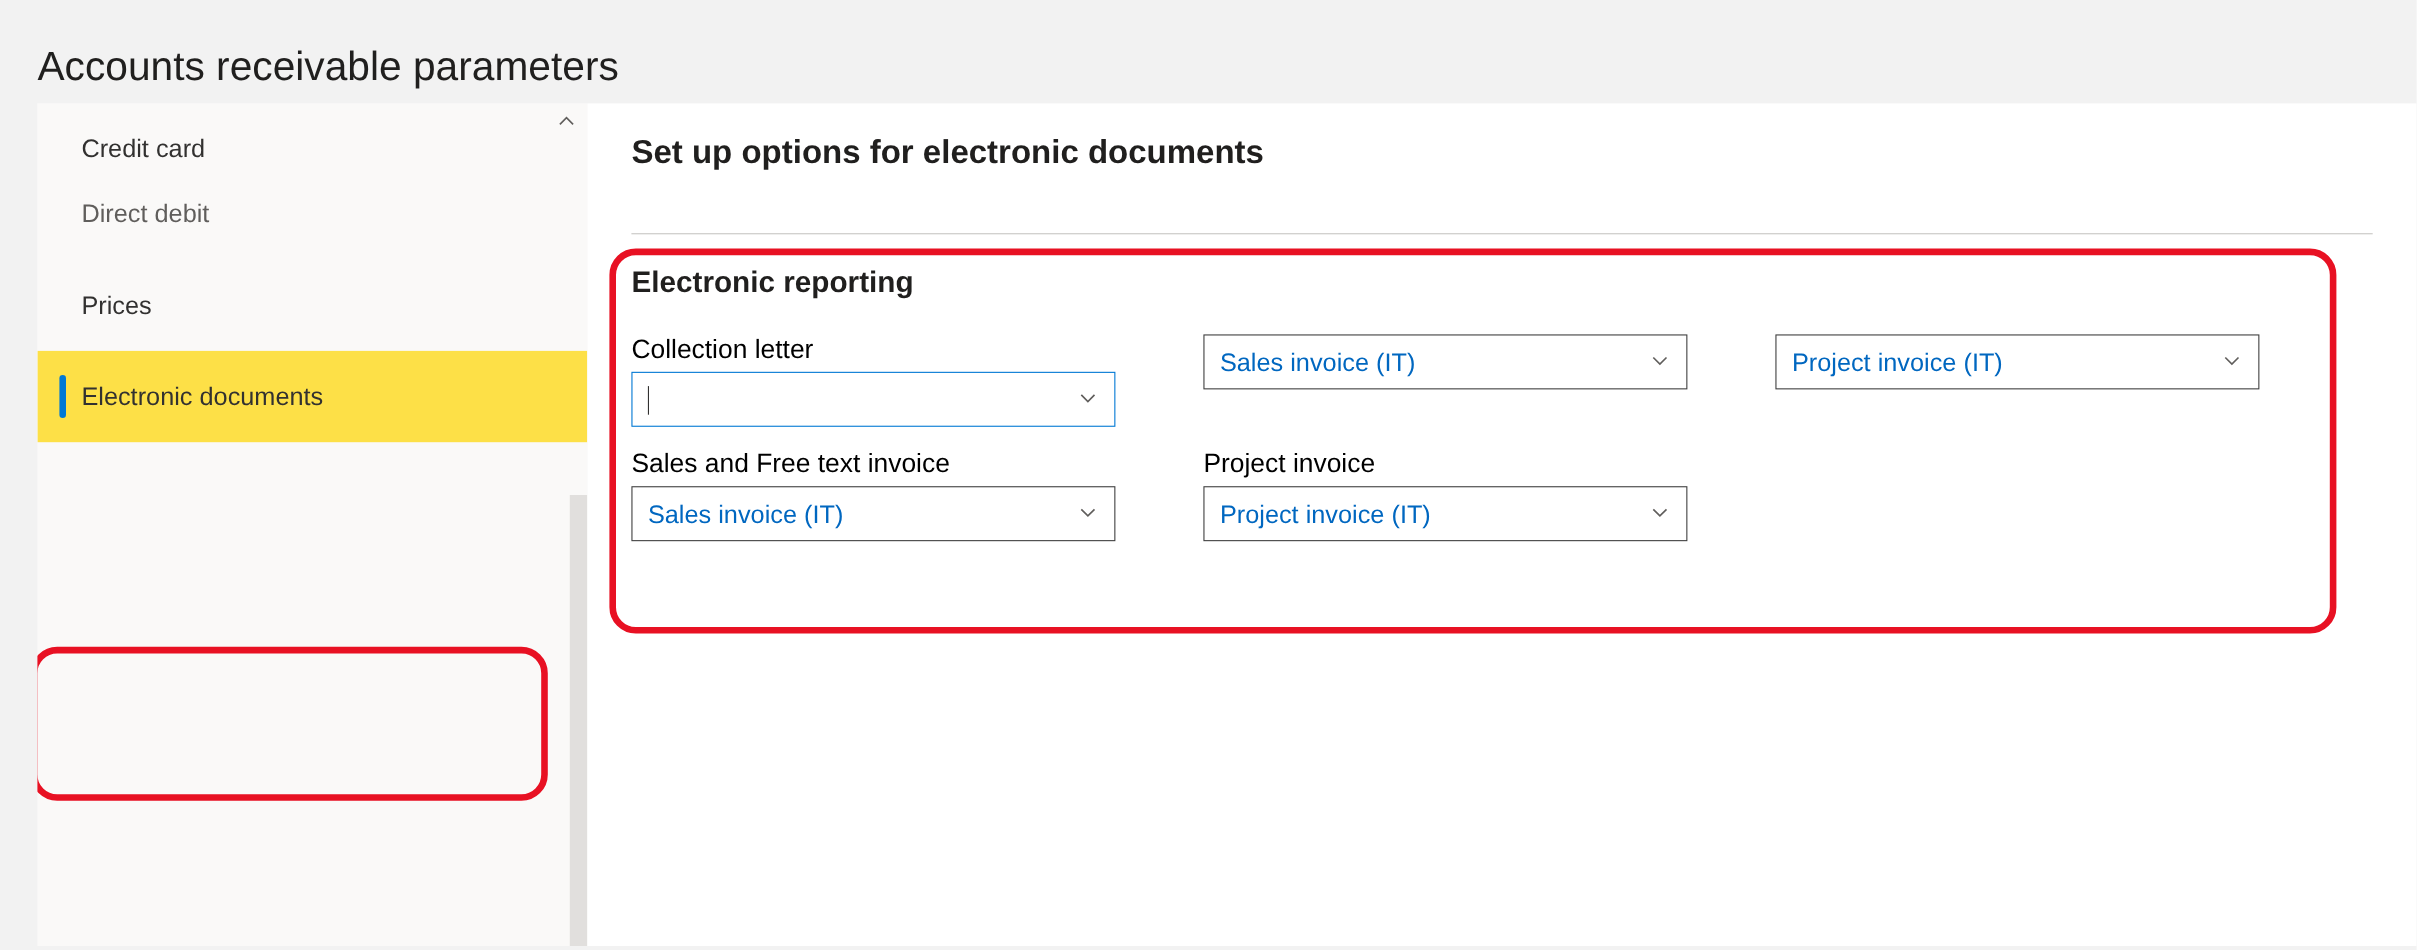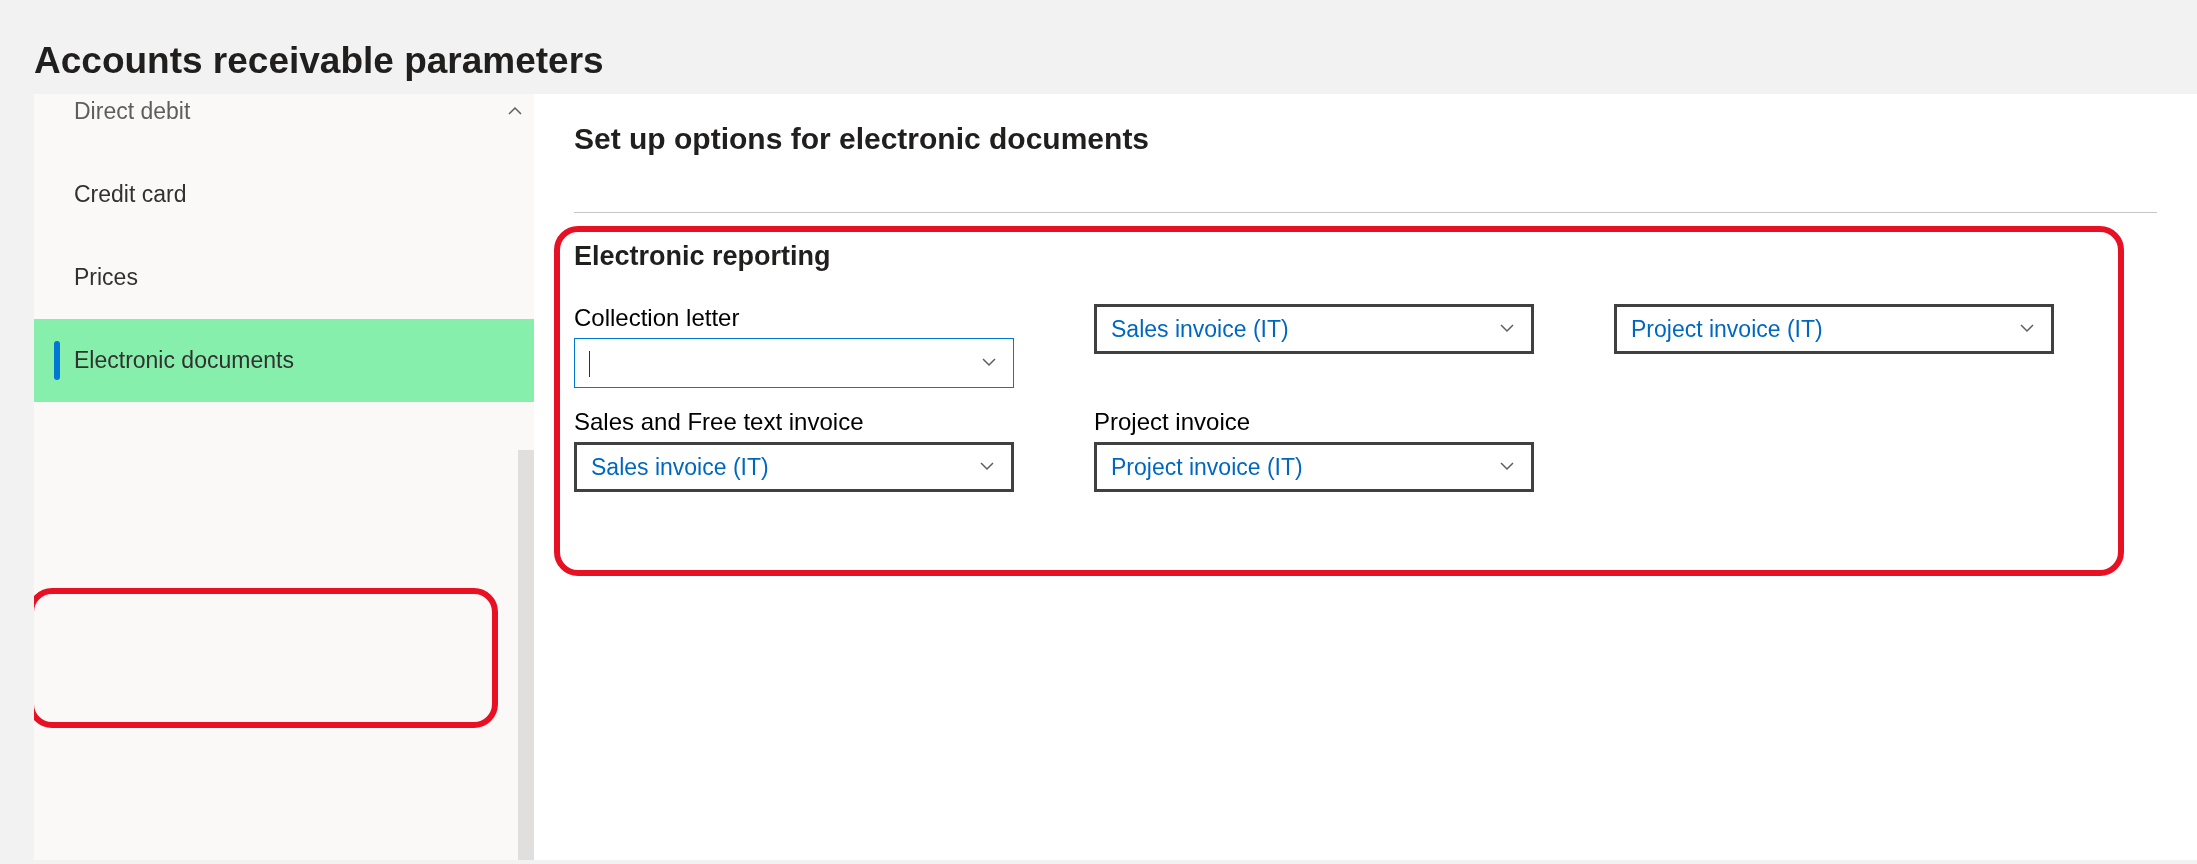--- a/index.html
+++ b/index.html
@@ -10,21 +10,21 @@
     body {
       font-family: "Segoe UI", -apple-system, sans-serif;
       background: #f2f2f2;
       color: #323130;
       width: 2197px;
       height: 864px;
       overflow: hidden;
     }
     .page-title {
       font-size: 37px;
-      font-weight: 700;
+      font-weight: 400;
       padding: 40px 0 12px 34px;
       color: #201f1e;
     }
     .content-area {
       display: flex;
       margin-left: 34px;
       height: calc(100% - 98px);
     }
     .sidebar {
       width: 500px;
@@ -38,21 +38,21 @@
       color: #323130;
       cursor: pointer;
       background: #faf9f8;
     }
     .sidebar-item.truncated-top {
       padding-top: 4px;
       padding-bottom: 28px;
       color: #605e5c;
     }
     .sidebar-item.selected {
-      background: #86efac;
+      background: #fde047;
       position: relative;
     }
     .sidebar-item.selected::before {
       content: "";
       position: absolute;
       left: 20px;
       top: 22px;
       bottom: 22px;
       width: 6px;
       background: #0078d4;
@@ -119,21 +119,21 @@
       flex-direction: column;
       gap: 6px;
     }
     .field-label {
       font-size: 24px;
       color: #000000;
     }
     .combo {
       display: flex;
       align-items: center;
-      border: 3px solid #404040;
+      border: 1px solid #404040;
       background: #ffffff;
       height: 50px;
       padding: 0 14px;
       font-size: 23px;
       position: relative;
       cursor: pointer;
     }
     .combo.focused {
       border-color: #0078d4;
       border-width: 1.5px;
@@ -178,25 +178,25 @@
 
 <div class="content-area">
 
   <div class="sidebar">
     <span class="scroll-arrow-up">
       <svg width="14" height="10" viewBox="0 0 14 10">
           <path d="M1 8 L7 2 L13 8" stroke="#605e5c" stroke-width="1.5" fill="none"></path>
         </svg>
     </span>
 
+    <div class="sidebar-item">
+      <span>Credit card</span>
+    </div>
     <div class="sidebar-item truncated-top">
       <span>Direct debit</span>
-    </div>
-    <div class="sidebar-item">
-      <span>Credit card</span>
     </div>
     <div class="sidebar-item">
       <span>Prices</span>
     </div>
     <div class="sidebar-item selected">
       <span>Electronic documents</span>
     </div>
 
     <div class="scroll-track"></div>
 

